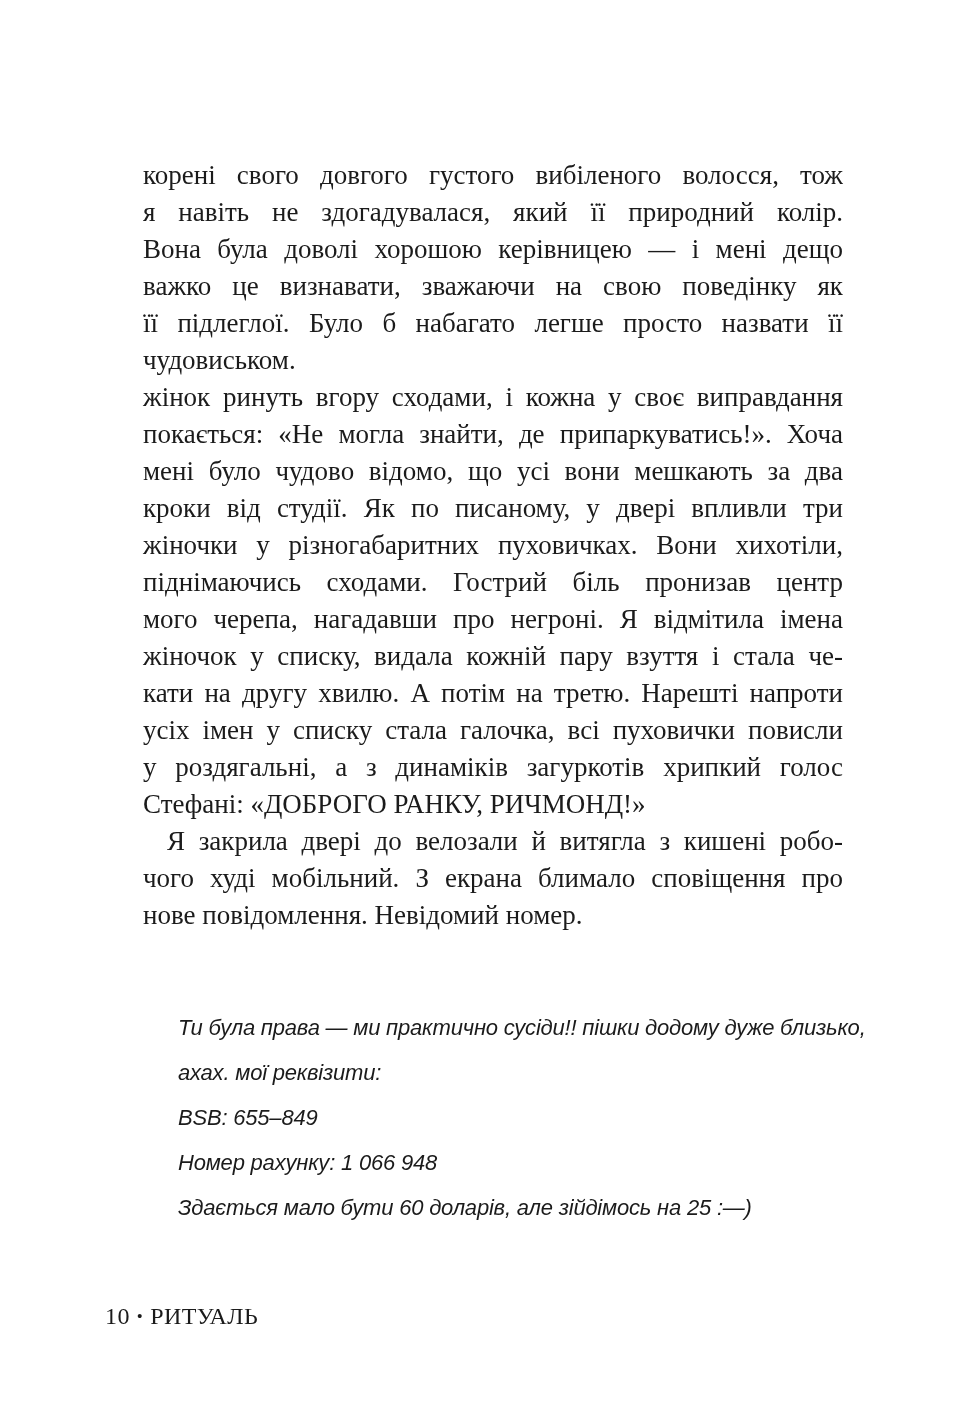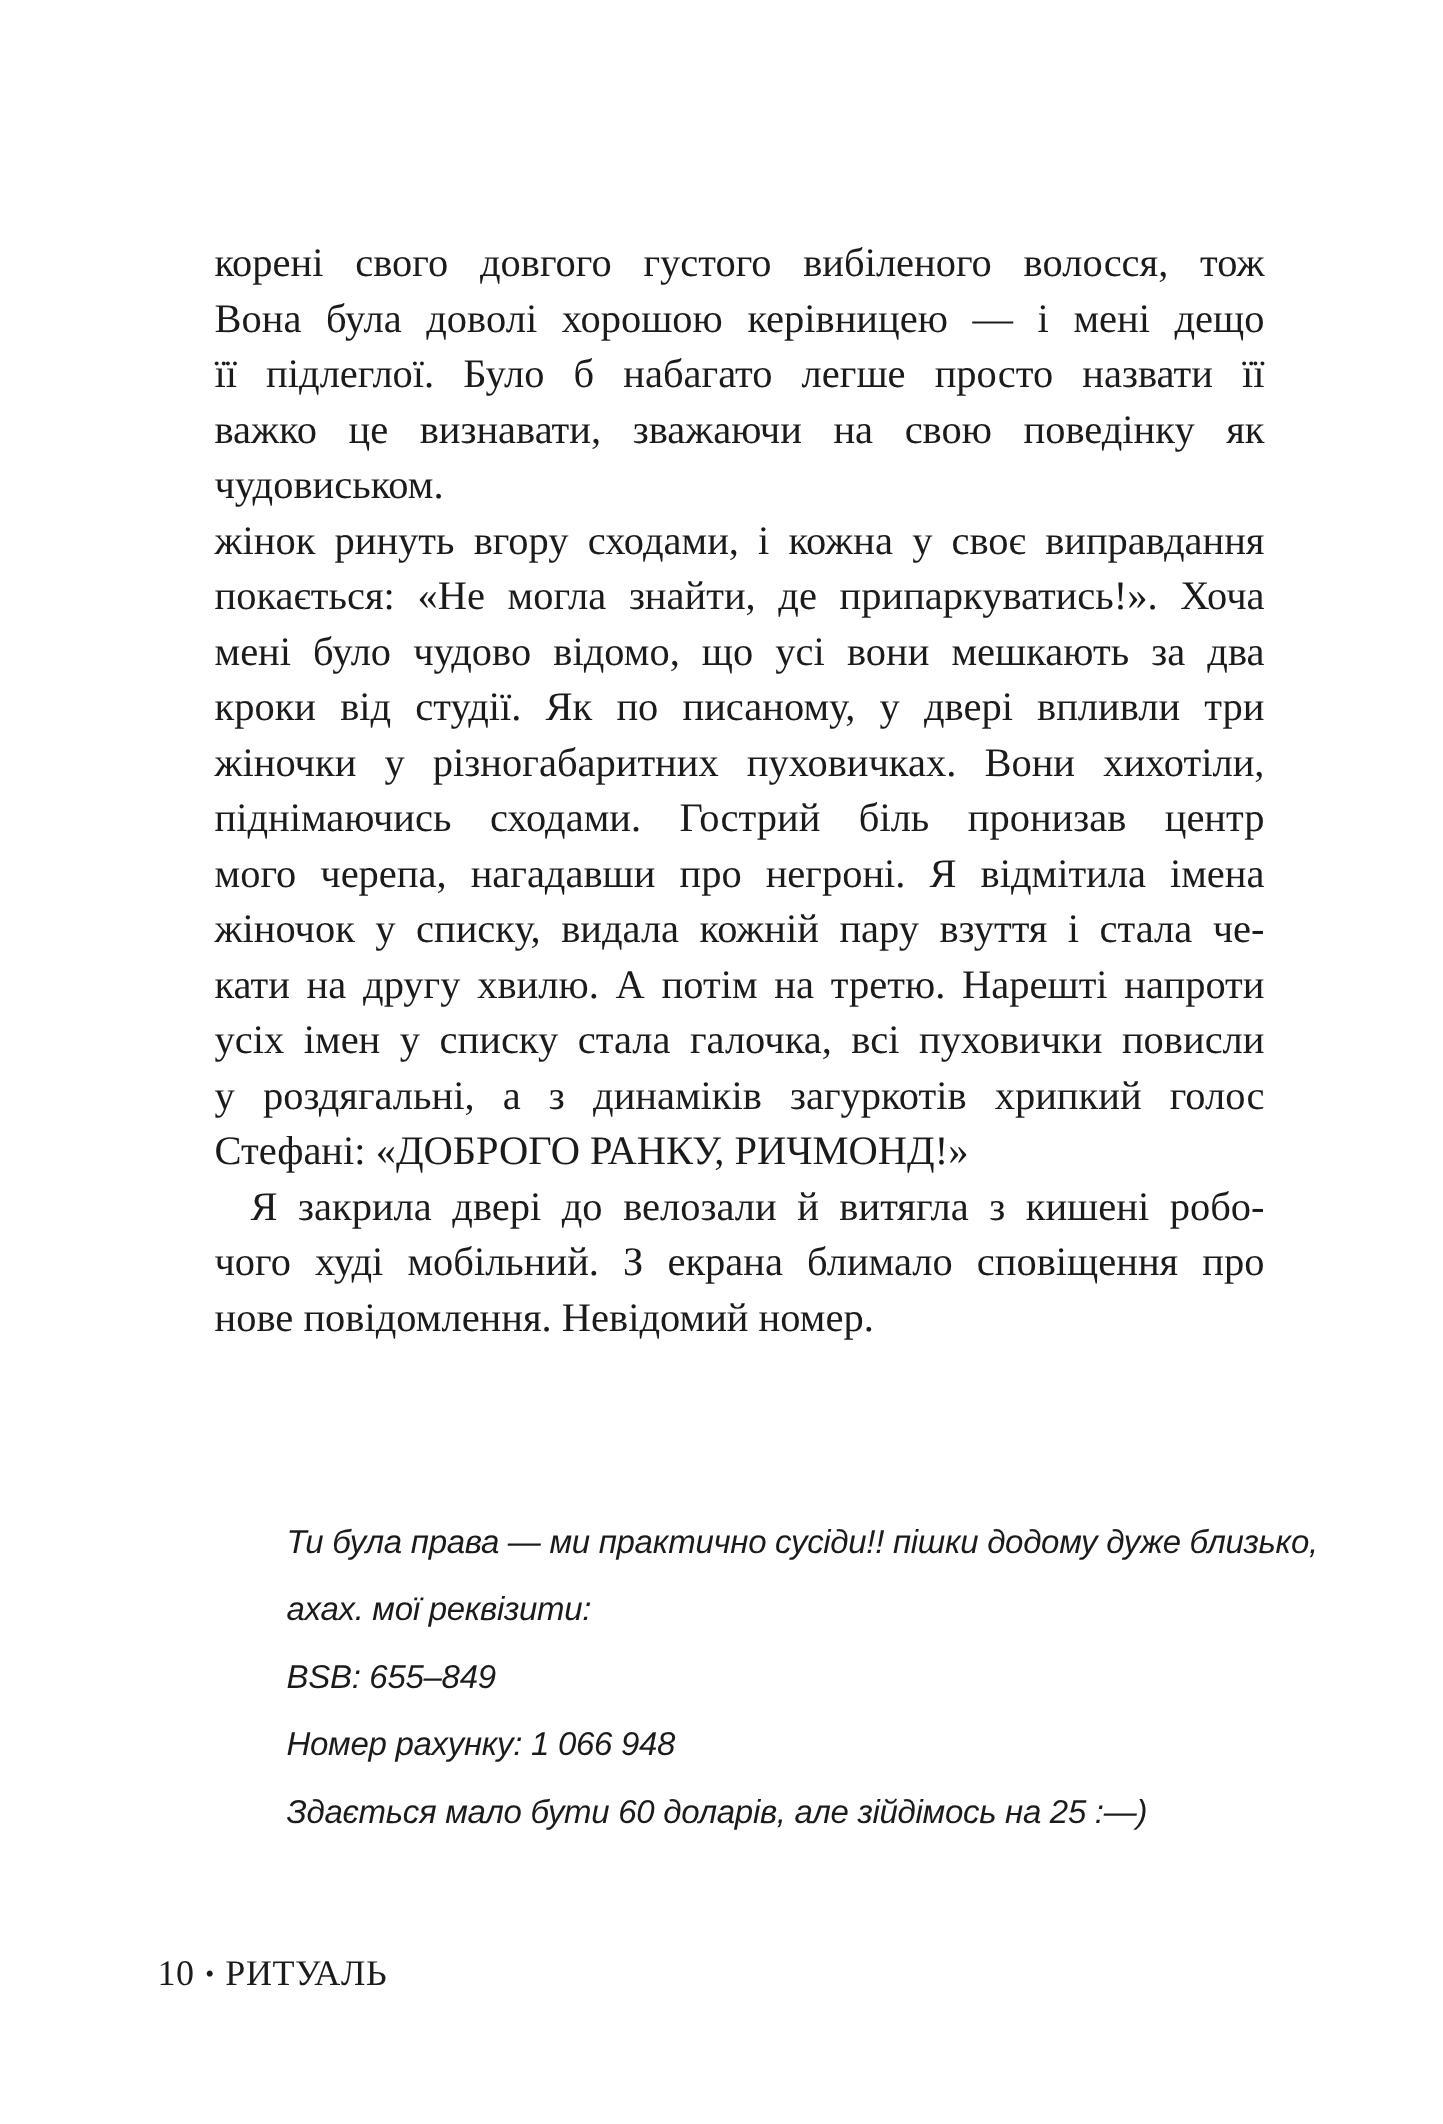--- a/index.html
+++ b/index.html
@@ -23,21 +23,21 @@
   }
   .line {
     text-align: justify;
     text-align-last: justify;
     white-space: normal;
   }
   .line.end { text-align-last: left; }
   .line.ind { text-indent: 24px; }
   .sms {
     position: absolute;
-    left: 191px;
+    left: 178px;
     top: 1005px;
     width: 690px;
     font-family: "Liberation Sans", sans-serif;
     font-style: italic;
     font-size: 22px;
     line-height: 45px;
     letter-spacing: -0.2px;
   }
   .sms-line { text-align: left; }
   .footer {
@@ -57,23 +57,24 @@
 </style>
 </head>
 <body>
 
 <div class="page">
 
   <main class="body-text">
 
     <div class="para">
       <div class="line">корені свого довгого густого вибіленого волосся, тож</div>
+      <div class="line">я навіть не здогадувалася, який її природний колір.</div>
       <div class="line">Вона була доволі хорошою керівницею — і мені дещо</div>
+      <div class="line">важко це визнавати, зважаючи на свою поведінку як</div>
       <div class="line">її підлеглої. Було б набагато легше просто назвати її</div>
-      <div class="line">важко це визнавати, зважаючи на свою поведінку як</div>
       <div class="line end">чудовиськом.</div>
     </div>
 
     <div class="para">
       <div class="line">жінок ринуть вгору сходами, і кожна у своє виправдання</div>
       <div class="line">покається: «Не могла знайти, де припаркуватись!». Хоча</div>
       <div class="line">мені було чудово відомо, що усі вони мешкають за два</div>
       <div class="line">кроки від студії. Як по писаному, у двері впливли три</div>
       <div class="line">жіночки у різногабаритних пуховичках. Вони хихотіли,</div>
       <div class="line">піднімаючись сходами. Гострий біль пронизав центр</div>

